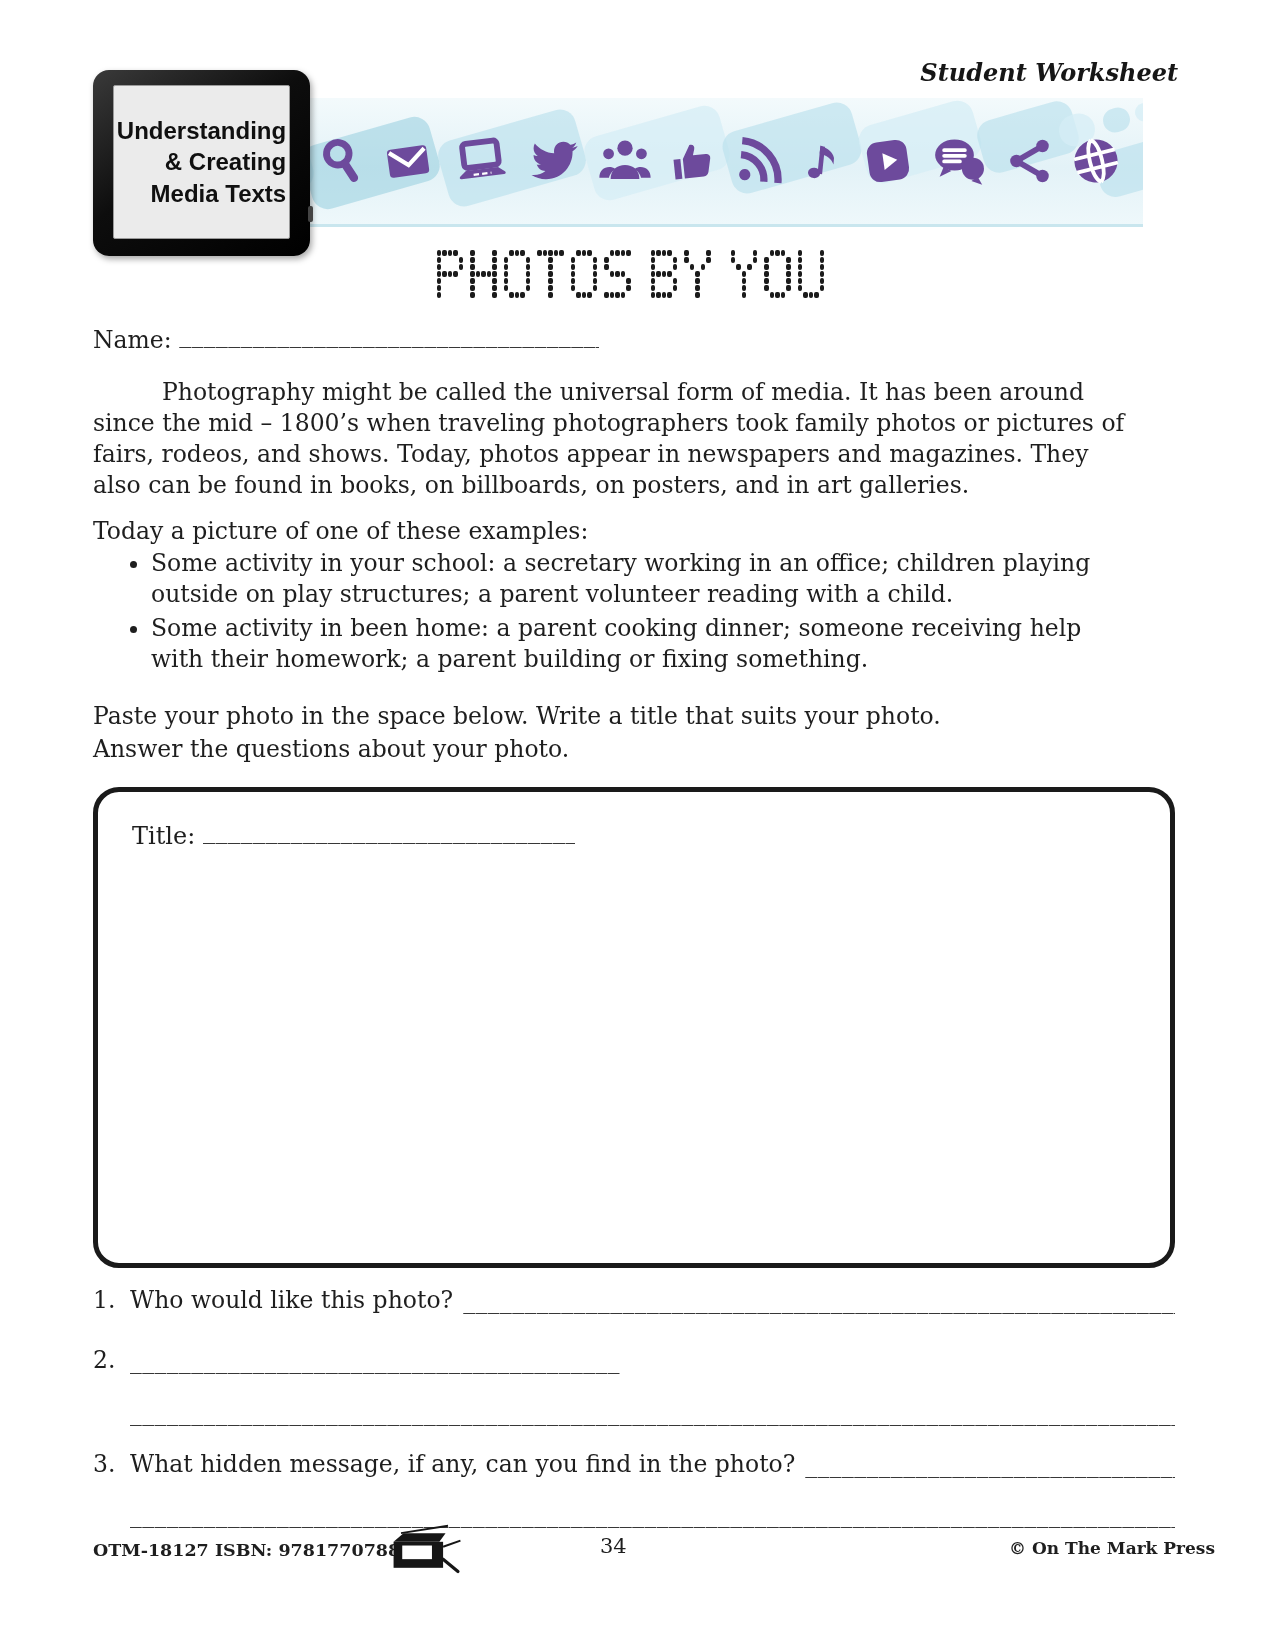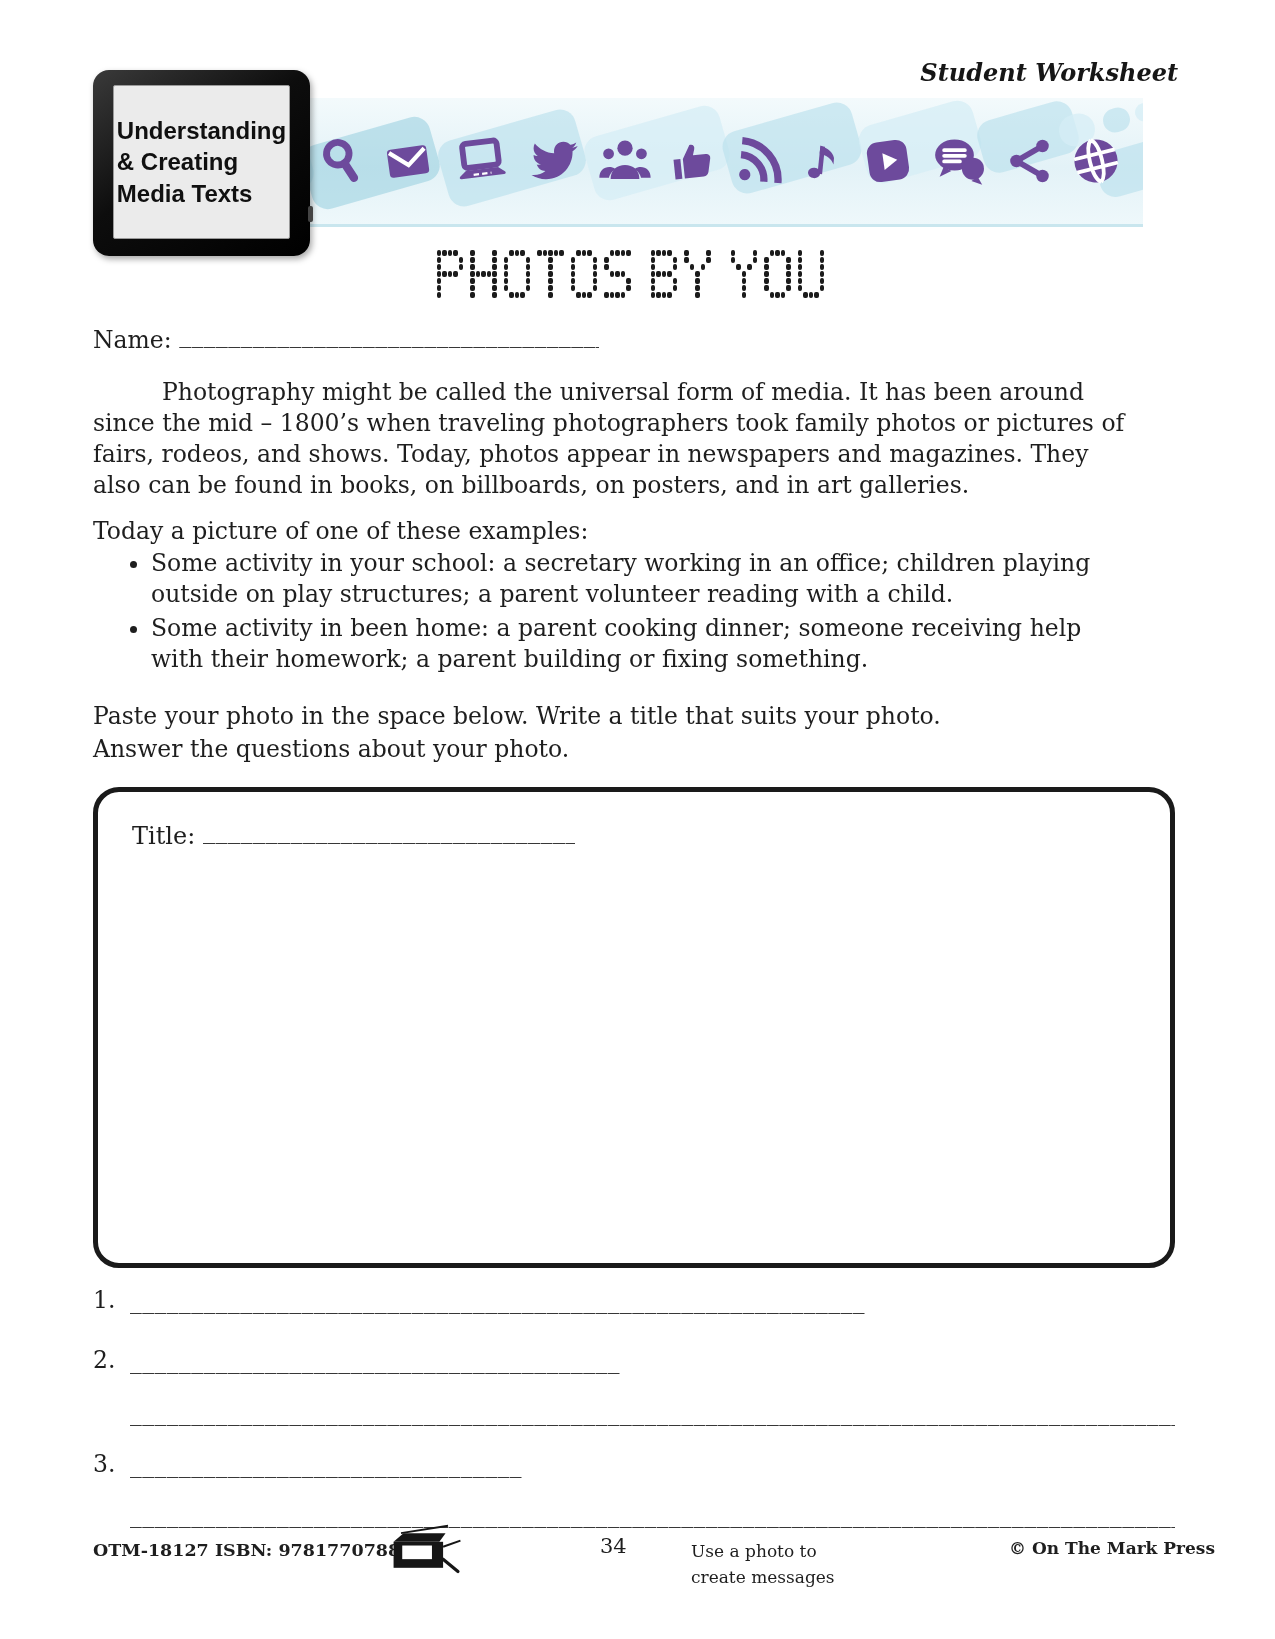--- a/index.html
+++ b/index.html
@@ -33,21 +33,21 @@
     background:linear-gradient(145deg,#3a3a3a 0%,#0d0d0d 45%,#000 100%);
     border-radius:16px; box-shadow:2px 3px 6px rgba(0,0,0,.35);
   }
   .tablet-screen{
     position:absolute; left:20px; right:20px; top:15px; bottom:17px;
     background:#ebebeb; border:1px solid #9a9a9a; border-radius:2px;
     display:flex; align-items:center; justify-content:center;
   }
   .tablet-text{
     font-family:"Liberation Sans", sans-serif; font-weight:bold;
-    font-size:24px; line-height:1.3; text-align:left; color:#101010;
+    font-size:24px; line-height:1.3; text-align:right; color:#101010;
     white-space:pre-line;
   }
   .tablet-btn{position:absolute; right:-3px; bottom:34px; width:5px; height:16px; background:#444; border-radius:2px;}
   
   .page-title{position:absolute; left:93px; top:250px; width:1082px; display:flex; justify-content:center;}
   .px-letter{position:relative; width:27.5px; height:50px; display:inline-block; margin-right:6px;}
   .px-space{display:inline-block; width:13px;}
   .px-dot{position:absolute; width:4.6px; height:6px; background:#1b1b1b; border-radius:1.9px; display:block;}
   
   .textline{position:absolute; left:93px; font-size:23.5px; color:#1e1e1e;}
@@ -431,34 +431,36 @@
 
   <div class="photo-box">
     <div class="box-title-row">
       <span>Title:</span>
       <span class="blank title-blank">________________________________</span>
     </div>
   </div>
 
   <div class="q-row q1">
     <span class="q-num">1.</span>
+    <span class="q-text">Who would like this photo?</span>
     <span class="blank grow">____________________________________________________________</span>
   </div>
 
   <div class="q-row q2">
     <span class="q-num">2.</span>
     <span class="blank grow">________________________________________</span>
   </div>
   <div class="q-row q2b">
     <span class="cont-indent"></span>
     <span class="blank grow">____________________________________________________________________________________________</span>
   </div>
 
   <div class="q-row q3">
     <span class="q-num">3.</span>
+    <span class="q-text">What hidden message, if any, can you find in the photo?</span>
     <span class="blank grow">________________________________</span>
   </div>
   <div class="q-row q3b">
     <span class="cont-indent"></span>
     <span class="blank grow">____________________________________________________________________________________________</span>
   </div>
 
   <div class="footer-code">OTM-18127  ISBN: 9781770788695</div>
   <span class="copier">
     <svg width="78" height="52" viewBox="0 0 62 42">
@@ -466,16 +468,15 @@
           <path d="M4 16L12 9h34l-5 7z" fill="#161616"></path>
           <path d="M10 9L48 3" stroke="#161616" stroke-width="1.6" fill="none"></path>
           <rect x="4" y="16" width="40" height="21" fill="#161616"></rect>
           <rect x="11" y="19" width="24" height="11" fill="#ffffff"></rect>
           <path d="M44 20l14-5" stroke="#161616" stroke-width="1.6" fill="none"></path>
           <path d="M44 30l12 10" stroke="#161616" stroke-width="2.6" fill="none" stroke-linecap="round"></path>
         </g>
       </svg>
   </span>
   <div class="page-num">34</div>
-  <div class="footer-caption">Use a photo to create messages</div>
   <div class="footer-copyright">© On The Mark Press</div>
 
 </div>
 
 </body></html>

